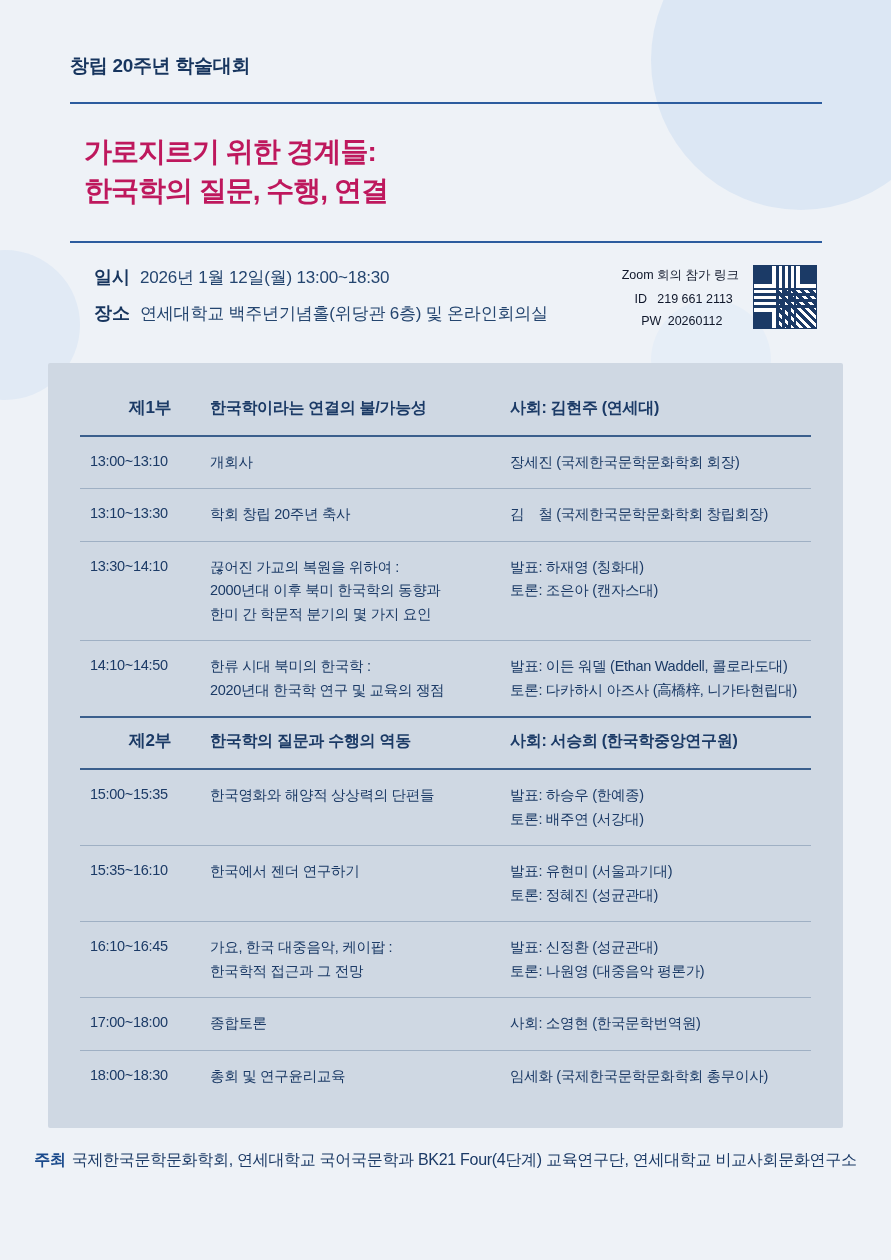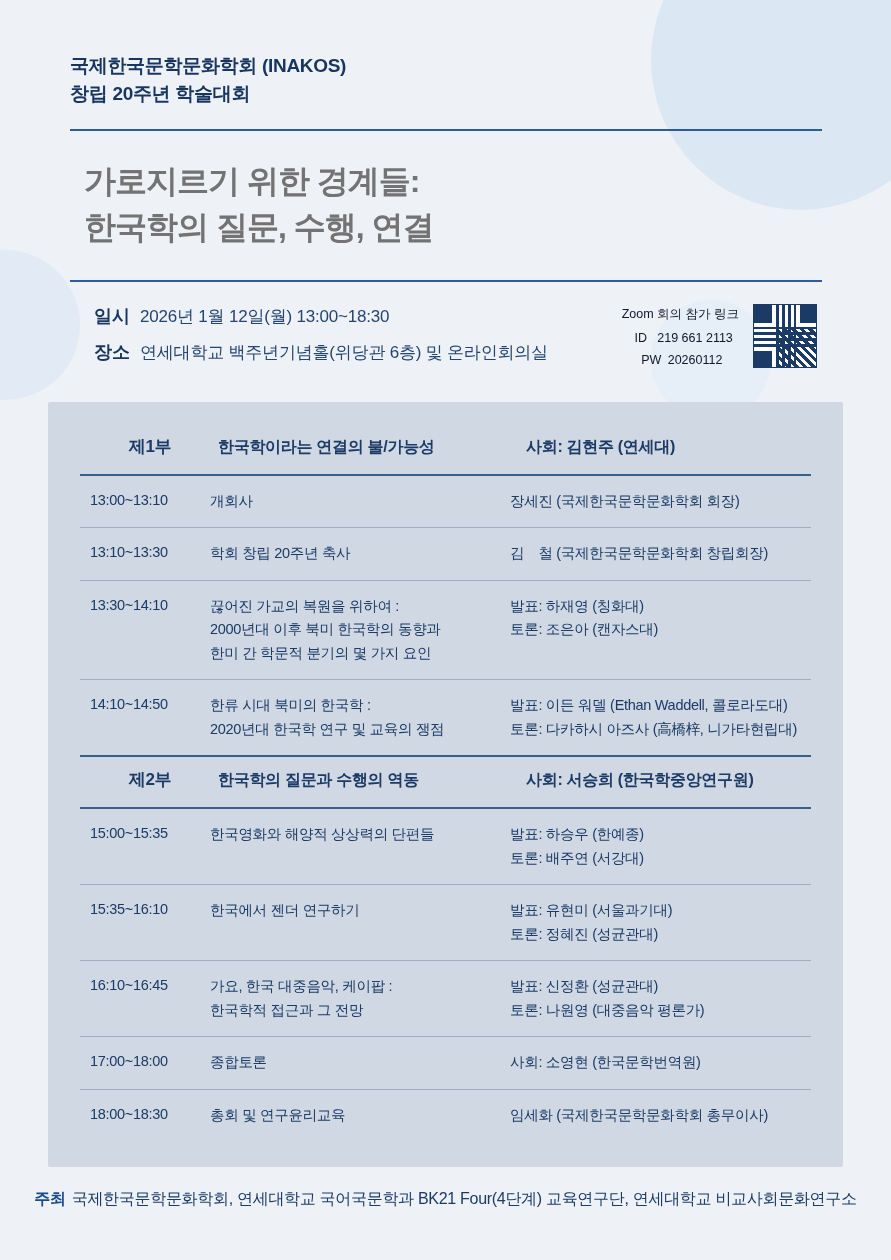--- a/index.html
+++ b/index.html
@@ -45,24 +45,24 @@
     letter-spacing: -0.3px;
   }
   .rule {
     height: 2px;
     background: #2c5c9e;
     margin: 22px 0 0 0;
     width: 752px;
   }
   .main-title {
     margin-top: 28px;
-    font-size: 32px;
+    font-size: 28px;
     font-weight: bold;
     line-height: 1.42;
-    color: #737373;
+    color: #be185d;
     letter-spacing: -1px;
     padding-left: 14px;
   }
   .rule2 {
     height: 2px;
     background: #2c5c9e;
     margin-top: 30px;
     width: 752px;
   }
 
@@ -138,21 +138,20 @@
   }
   .prog-row.section .c-time {
     font-size: 17px;
     font-weight: bold;
     text-align: center;
   }
   .prog-row.section .c-topic,
   .prog-row.section .c-people {
     font-size: 16px;
     font-weight: bold;
-    margin-left: 8px;
   }
   .c-time { width: 128px; flex: none; text-align: left; padding-left: 8px; line-height: 1.5; }
   .c-topic { width: 300px; flex: none; line-height: 1.62; }
   .c-people { flex: 1; line-height: 1.62; }
   .divider { height: 2px; background: #3b5f8d; margin: 0 2px; }
   .divider.thin { height: 1px; background: #9fb0c4; }
 
   
   .footer {
     margin-top: 22px;
@@ -167,21 +166,20 @@
 <body>
 
 <div class="bg-circle c1"></div>
 <div class="bg-circle c2"></div>
 <div class="bg-circle c3"></div>
 
 <div class="page">
 
   <div class="header">
     <div>
-      <div class="org-line">국제한국문학문화학회 (INAKOS)</div>
       <div class="org-line">창립 20주년 학술대회</div>
     </div>
 
     <div class="rule"></div>
 
     <div class="main-title">
       <div>가로지르기 위한 경계들:</div>
       <div>한국학의 질문, 수행, 연결</div>
     </div>
 

